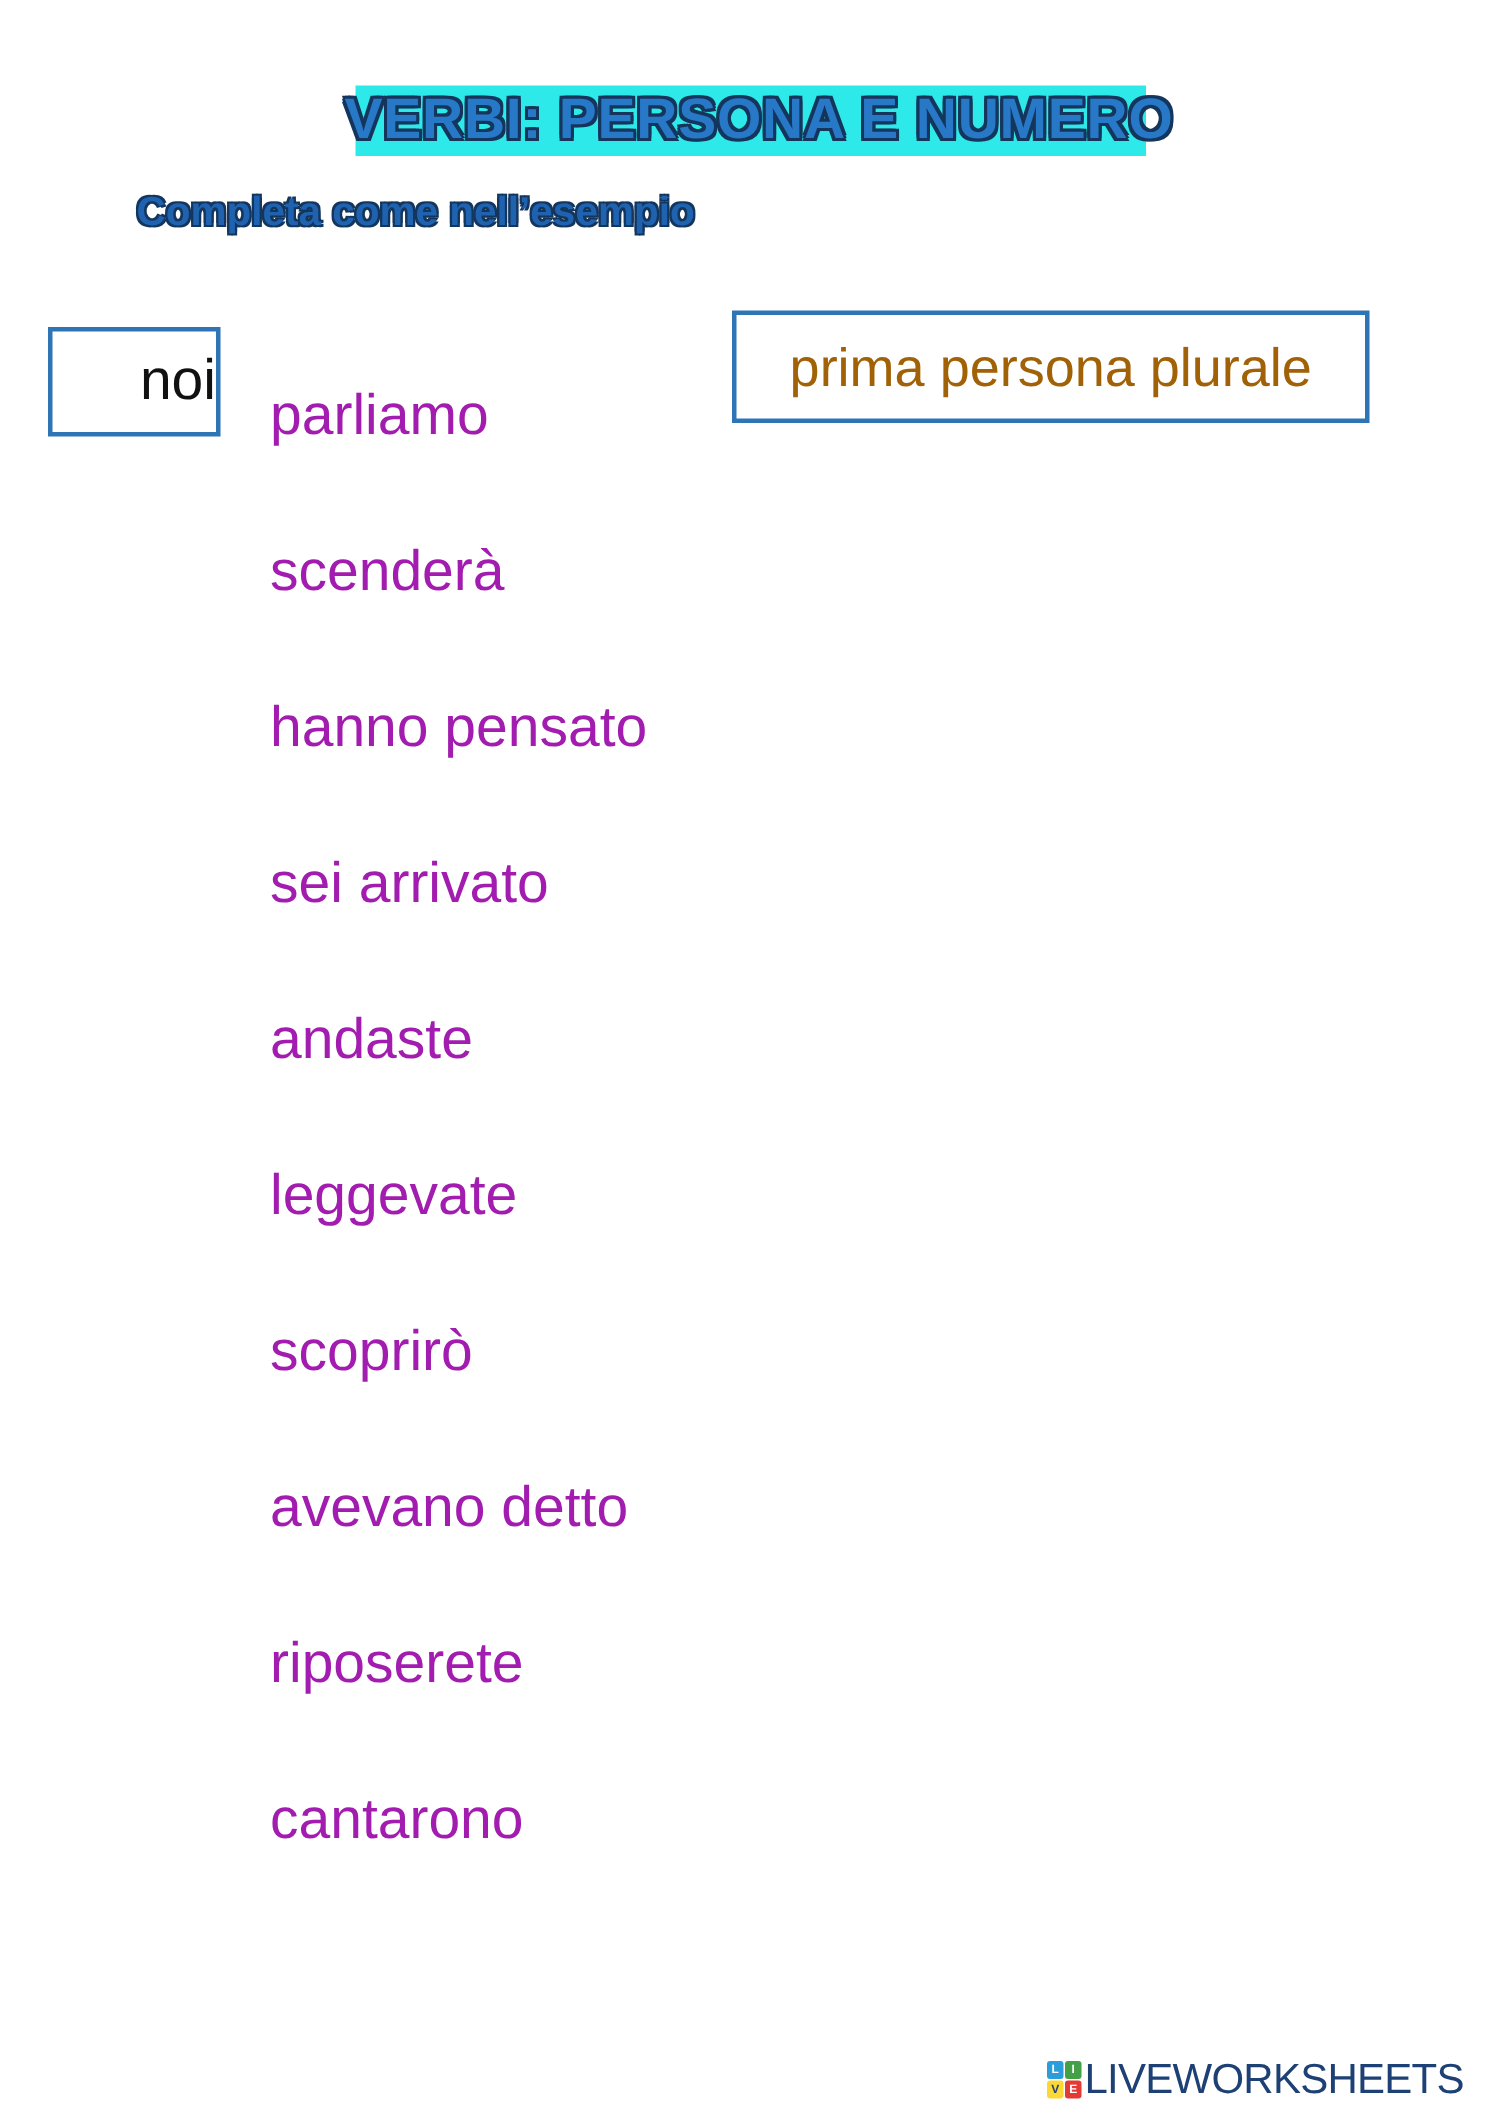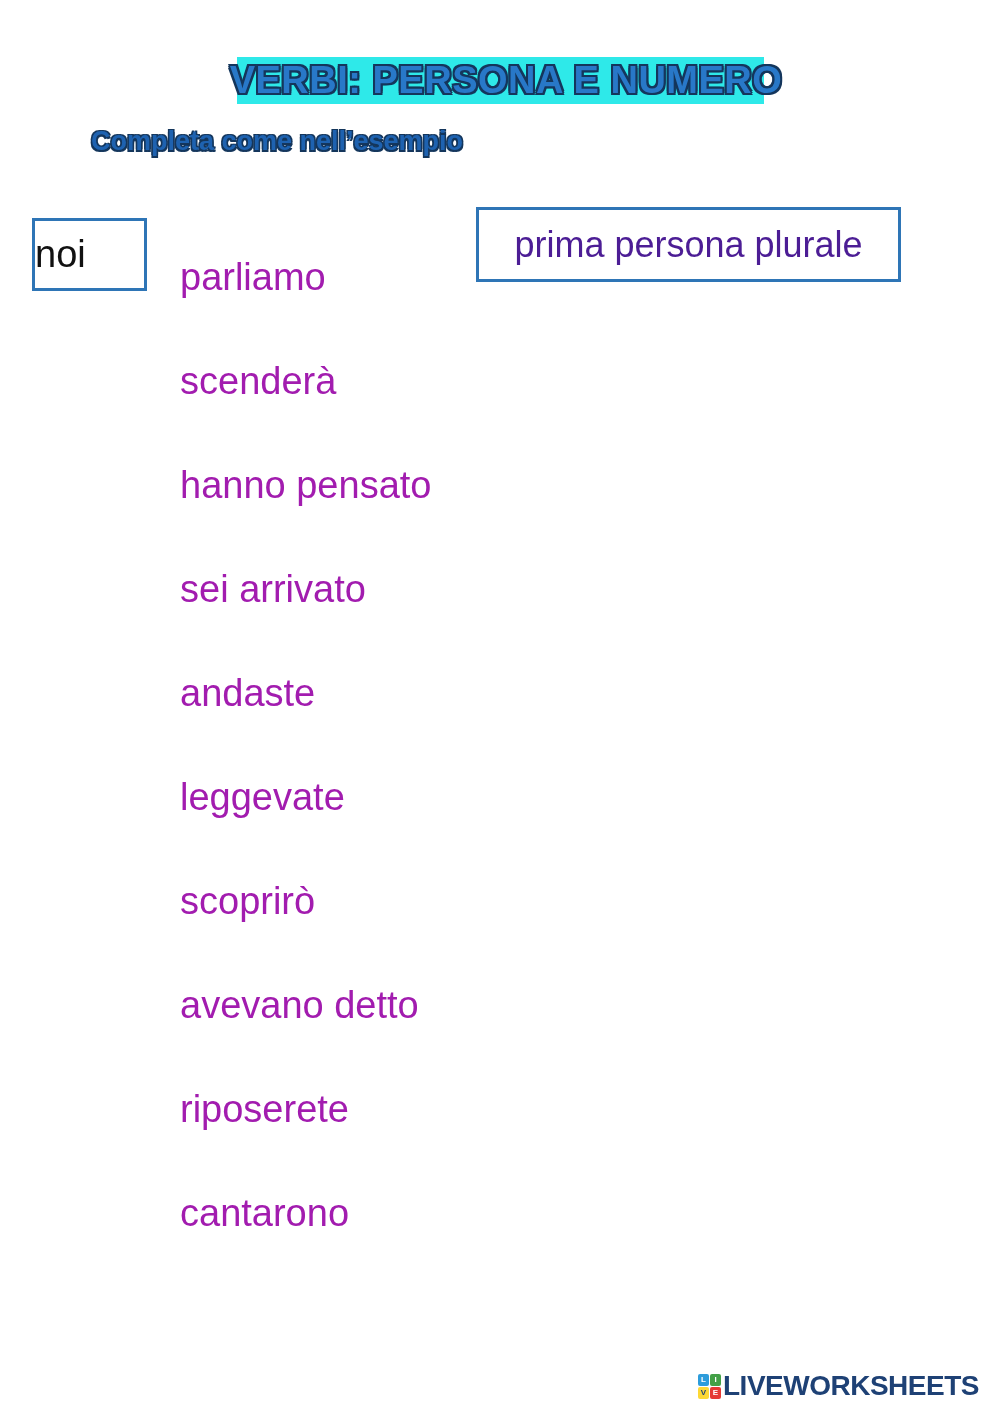--- a/index.html
+++ b/index.html
@@ -66,37 +66,37 @@
   
   .pronoun-box {
     position: absolute;
     left: 32px;
     top: 218px;
     width: 109px;
     height: 67px;
     border: 3px solid var(--box-border, #2e75b6);
     display: flex;
     align-items: center;
-    justify-content: flex-start;
+    justify-content: flex-end;
     font-size: 38px;
     color: #111111;
     background: #ffffff;
   }
   .answer-box {
     position: absolute;
-    left: 476px;
+    left: 488px;
     top: 207px;
     width: 419px;
     height: 69px;
     border: 3px solid var(--box-border, #2e75b6);
     display: flex;
     align-items: center;
     justify-content: center;
     font-size: 36px;
-    color: #4c1d95;
+    color: #a16207;
     background: #ffffff;
   }
 
   
   .verb-list {
     position: absolute;
     left: 180px;
     top: 225px;
     width: 500px;
   }
@@ -130,21 +130,21 @@
     border-radius: 2px;
     display: flex;
     align-items: center;
     justify-content: center;
     font-size: 8px;
     font-weight: bold;
     line-height: 1;
   }
   .logo-text {
     font-size: 28px;
-    font-weight: bold;
+    font-weight: normal;
     color: var(--logo-text, #1e4175);
     letter-spacing: -0.5px;
     white-space: nowrap;
   }
 </style>
 </head>
 <body>
 
 <div id="page">
 

